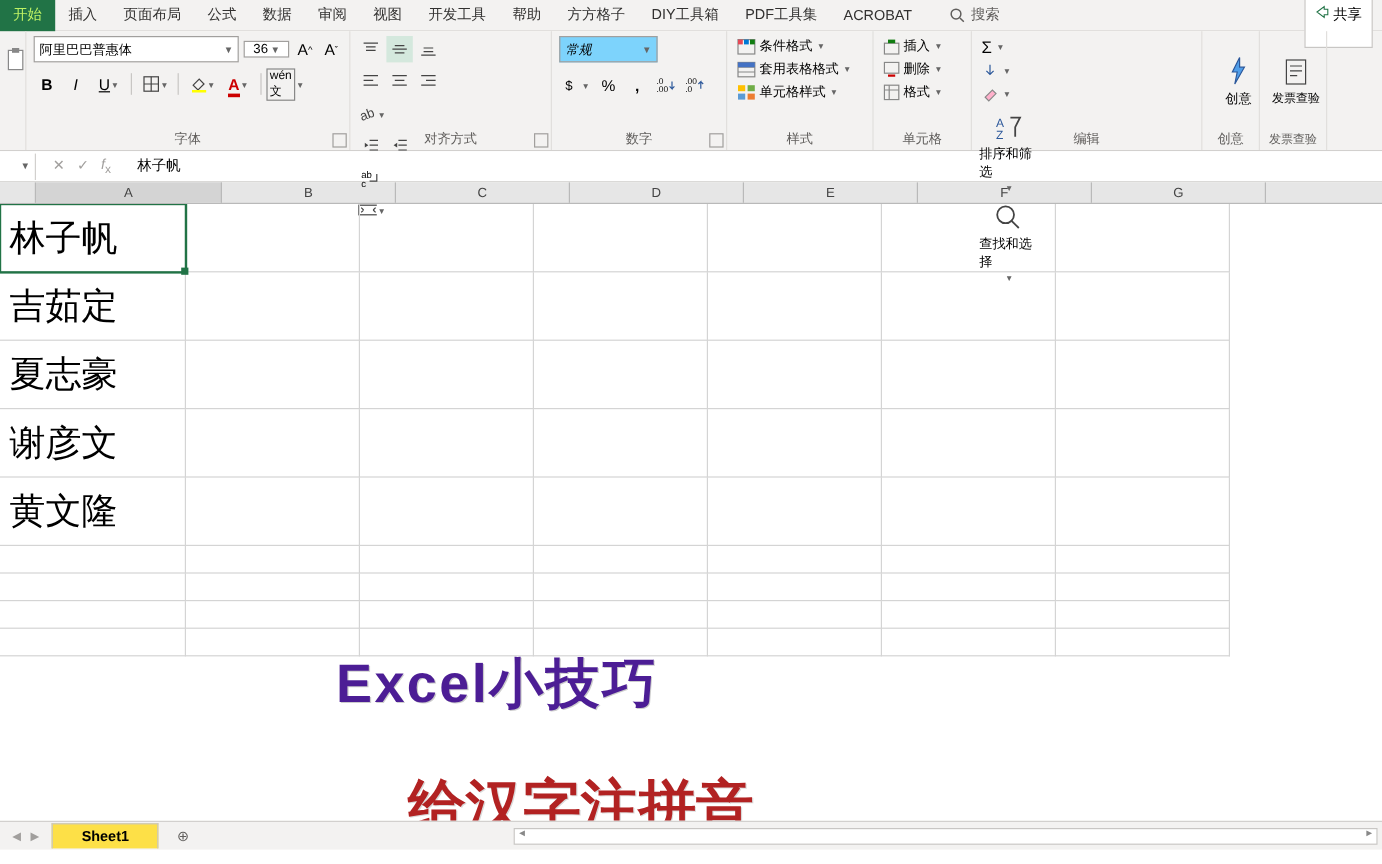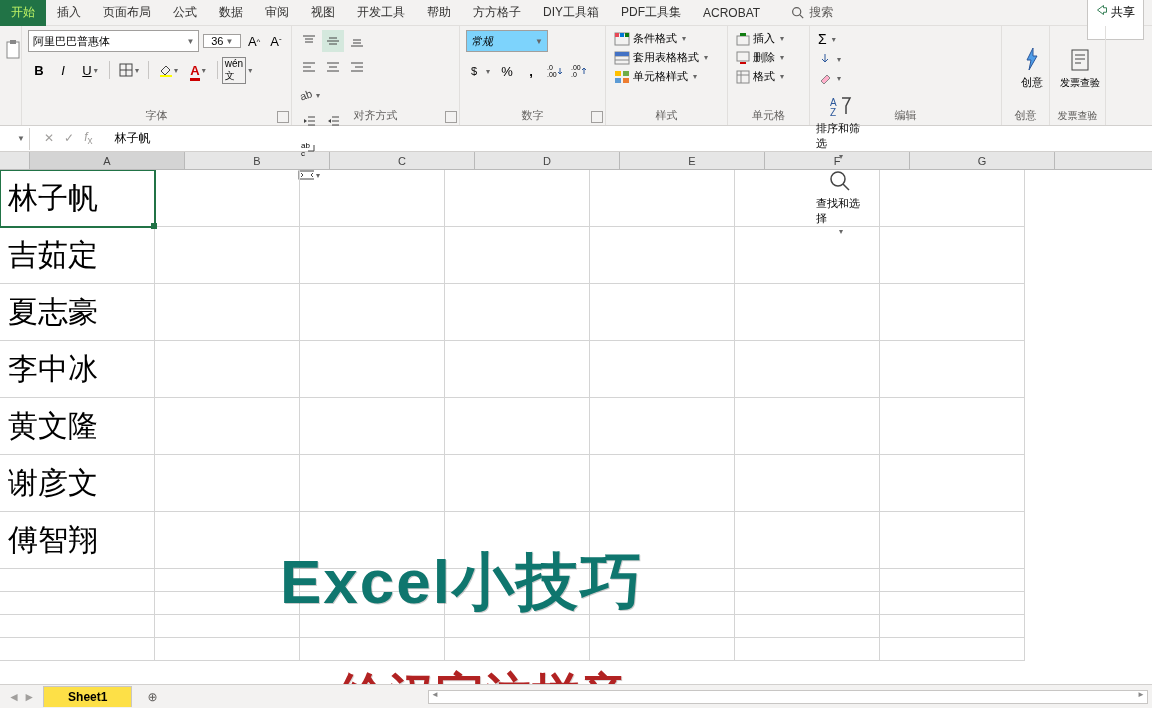--- a/index.html
+++ b/index.html
@@ -74,21 +74,21 @@
 .row { display: flex; height: 57px; }
 .row.short { height: 23px; }
 .cell { border-right: 1px solid #d4d4d4; border-bottom: 1px solid #d4d4d4; height: 100%; }
 .cell.a { width: 155px; font-size: 30px; font-family: "Alibaba PuHuiTi","Microsoft YaHei"; display: flex; align-items: center; padding-left: 8px; }
 .cell.std { width: 145px; }
 .selected { outline: 2px solid #217346; outline-offset: -1px; position: relative; }
 .selected::after { content:""; position:absolute; right:-3px; bottom:-3px; width:6px; height:6px; background:#217346; }
 
 
 .overlay { position: absolute; left: 280px; top: 370px; font-family: "SimSun", serif; text-align: left; }
-.overlay .line1 { font-size: 62px; font-weight: bold; color: #0f766e; text-shadow: 1px 1px 0 rgba(0,0,0,.2); letter-spacing: 2px; }
+.overlay .line1 { font-size: 45px; font-weight: bold; color: #4c1d95; text-shadow: 1px 1px 0 rgba(0,0,0,.2); letter-spacing: 2px; }
 .overlay .line2 { font-size: 48px; font-weight: bold; color: #b22222; margin-top: 40px; margin-left: 60px; text-shadow: 1px 1px 0 rgba(0,0,0,.15); }
 
 
 .sheettabs { position: absolute; bottom: 12px; left: 0; right: 0; height: 24px; background: #f3f2f1; border-top: 1px solid #d2d0ce; display: flex; align-items: center; font-size: 12px; }
 .st-nav { padding: 0 8px; color: #a19f9d; }
 .st-tab { background: #fde047; border: 1px solid #c8c6c4; border-bottom: none; padding: 3px 24px; margin-top: -1px; font-weight: bold; }
 .st-add { width: 24px; height: 24px; display: flex; align-items: center; justify-content: center; color: #605e5c; margin-left: 8px; }
 .st-scroll { margin-left: auto; width: 720px; height: 14px; border: 1px solid #c8c6c4; background: #fff; margin-right: 4px; position: relative; }
 .st-scroll::before { content: "◄"; position: absolute; left: 2px; top: -1px; font-size: 8px; color: #888; }
 .st-scroll::after { content: "►"; position: absolute; right: 2px; top: -1px; font-size: 8px; color: #888; }
@@ -505,48 +505,30 @@
   <div class="row">
       <div class="cell a">夏志豪</div>
       <div class="cell std"></div>
       <div class="cell std"></div>
       <div class="cell std"></div>
       <div class="cell std"></div>
       <div class="cell std"></div>
       <div class="cell std"></div>
     </div>
   <div class="row">
-      <div class="cell a">李中冰</div>
+      <div class="cell a">谢彦文</div>
       <div class="cell std"></div>
       <div class="cell std"></div>
       <div class="cell std"></div>
       <div class="cell std"></div>
       <div class="cell std"></div>
       <div class="cell std"></div>
     </div>
   <div class="row">
       <div class="cell a">黄文隆</div>
-      <div class="cell std"></div>
-      <div class="cell std"></div>
-      <div class="cell std"></div>
-      <div class="cell std"></div>
-      <div class="cell std"></div>
-      <div class="cell std"></div>
-    </div>
-  <div class="row">
-      <div class="cell a">谢彦文</div>
-      <div class="cell std"></div>
-      <div class="cell std"></div>
-      <div class="cell std"></div>
-      <div class="cell std"></div>
-      <div class="cell std"></div>
-      <div class="cell std"></div>
-    </div>
-  <div class="row">
-      <div class="cell a">傅智翔</div>
       <div class="cell std"></div>
       <div class="cell std"></div>
       <div class="cell std"></div>
       <div class="cell std"></div>
       <div class="cell std"></div>
       <div class="cell std"></div>
     </div>
   <div class="row short">
       <div class="cell a"></div>
       <div class="cell std"></div>

